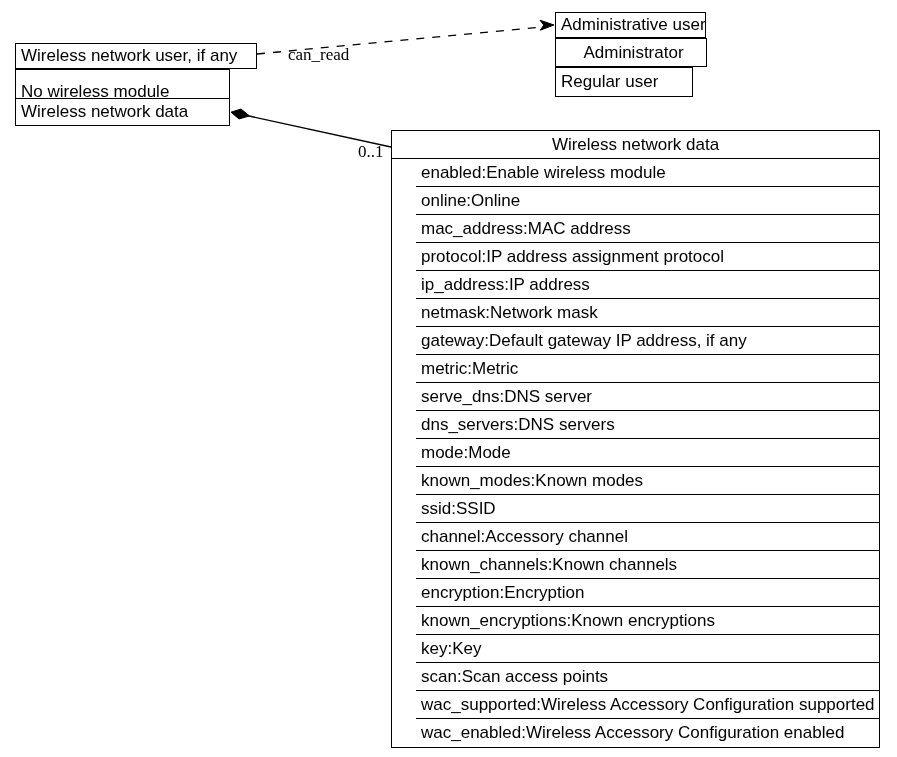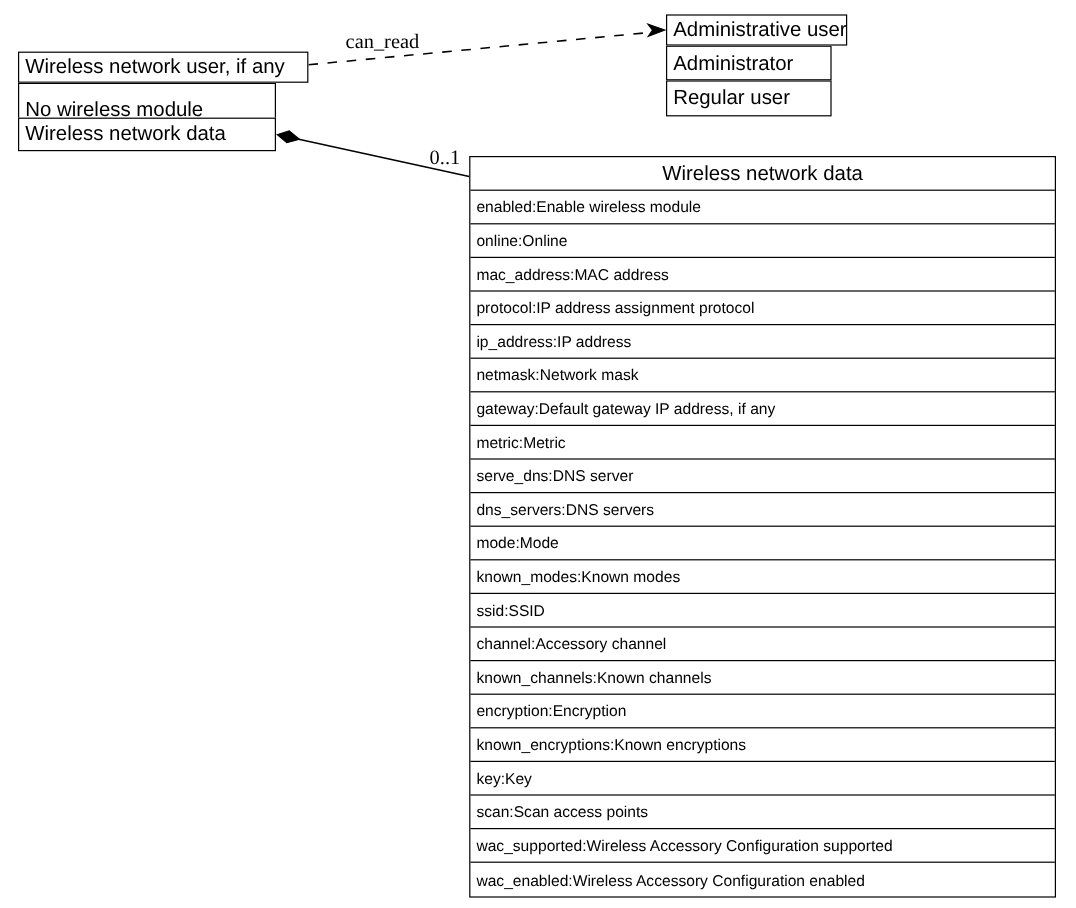--- a/index.html
+++ b/index.html
@@ -29,20 +29,21 @@
     font-size: 17px;
     white-space: nowrap;
     overflow: hidden;
   }
   .edge-label {
     position: absolute;
     font-family: "Liberation Serif", serif;
     font-size: 17px;
     white-space: nowrap;
     background: transparent;
+    margin-top: 20px;
   }
   .class-table {
     position: absolute;
     left: 391px;
     top: 130px;
     width: 489px;
     border: 1px solid #000000;
     background: #ffffff;
   }
   .class-header {
@@ -53,23 +54,24 @@
     border-bottom: 1px solid #000000;
     font-size: 17px;
     white-space: nowrap;
   }
   .attr-row {
     height: 28px;
     display: flex;
     align-items: center;
     padding-left: 5px;
     border-bottom: 1px solid #000000;
-    font-size: 13px;
+    font-size: 17px;
     white-space: nowrap;
     overflow: hidden;
+    margin-left: 24px;
   }
   .attr-row:last-child { border-bottom: none; }
 </style>
 </head>
 <body>
 
 <div class="canvas">
 
   <svg class="edges" viewBox="0 0 897 757" xmlns="http://www.w3.org/2000/svg">
 
@@ -86,21 +88,21 @@
   <div class="node" style="left:15px; top:69px; width:215px; height:46px;">
     <span>No wireless module</span>
   </div>
   <div class="node" style="left:15px; top:98px; width:215px; height:28px;">
     <span>Wireless network data</span>
   </div>
 
   <div class="node" style="left:555px; top:12px; width:151px; height:26px;">
     <span>Administrative user</span>
   </div>
-  <div class="node" style="left:555px; top:38px; width:138px; height:29px;">
+  <div class="node" style="left:555px; top:38px; width:152px; height:29px;justify-content:center;">
     <span>Administrator</span>
   </div>
   <div class="node" style="left:555px; top:67px; width:138px; height:30px;">
     <span>Regular user</span>
   </div>
 
   <div class="edge-label" style="left:288px; top:25px;">can_read</div>
   <div class="edge-label" style="left:358px; top:122px;">0..1</div>
 
   <div class="class-table">

